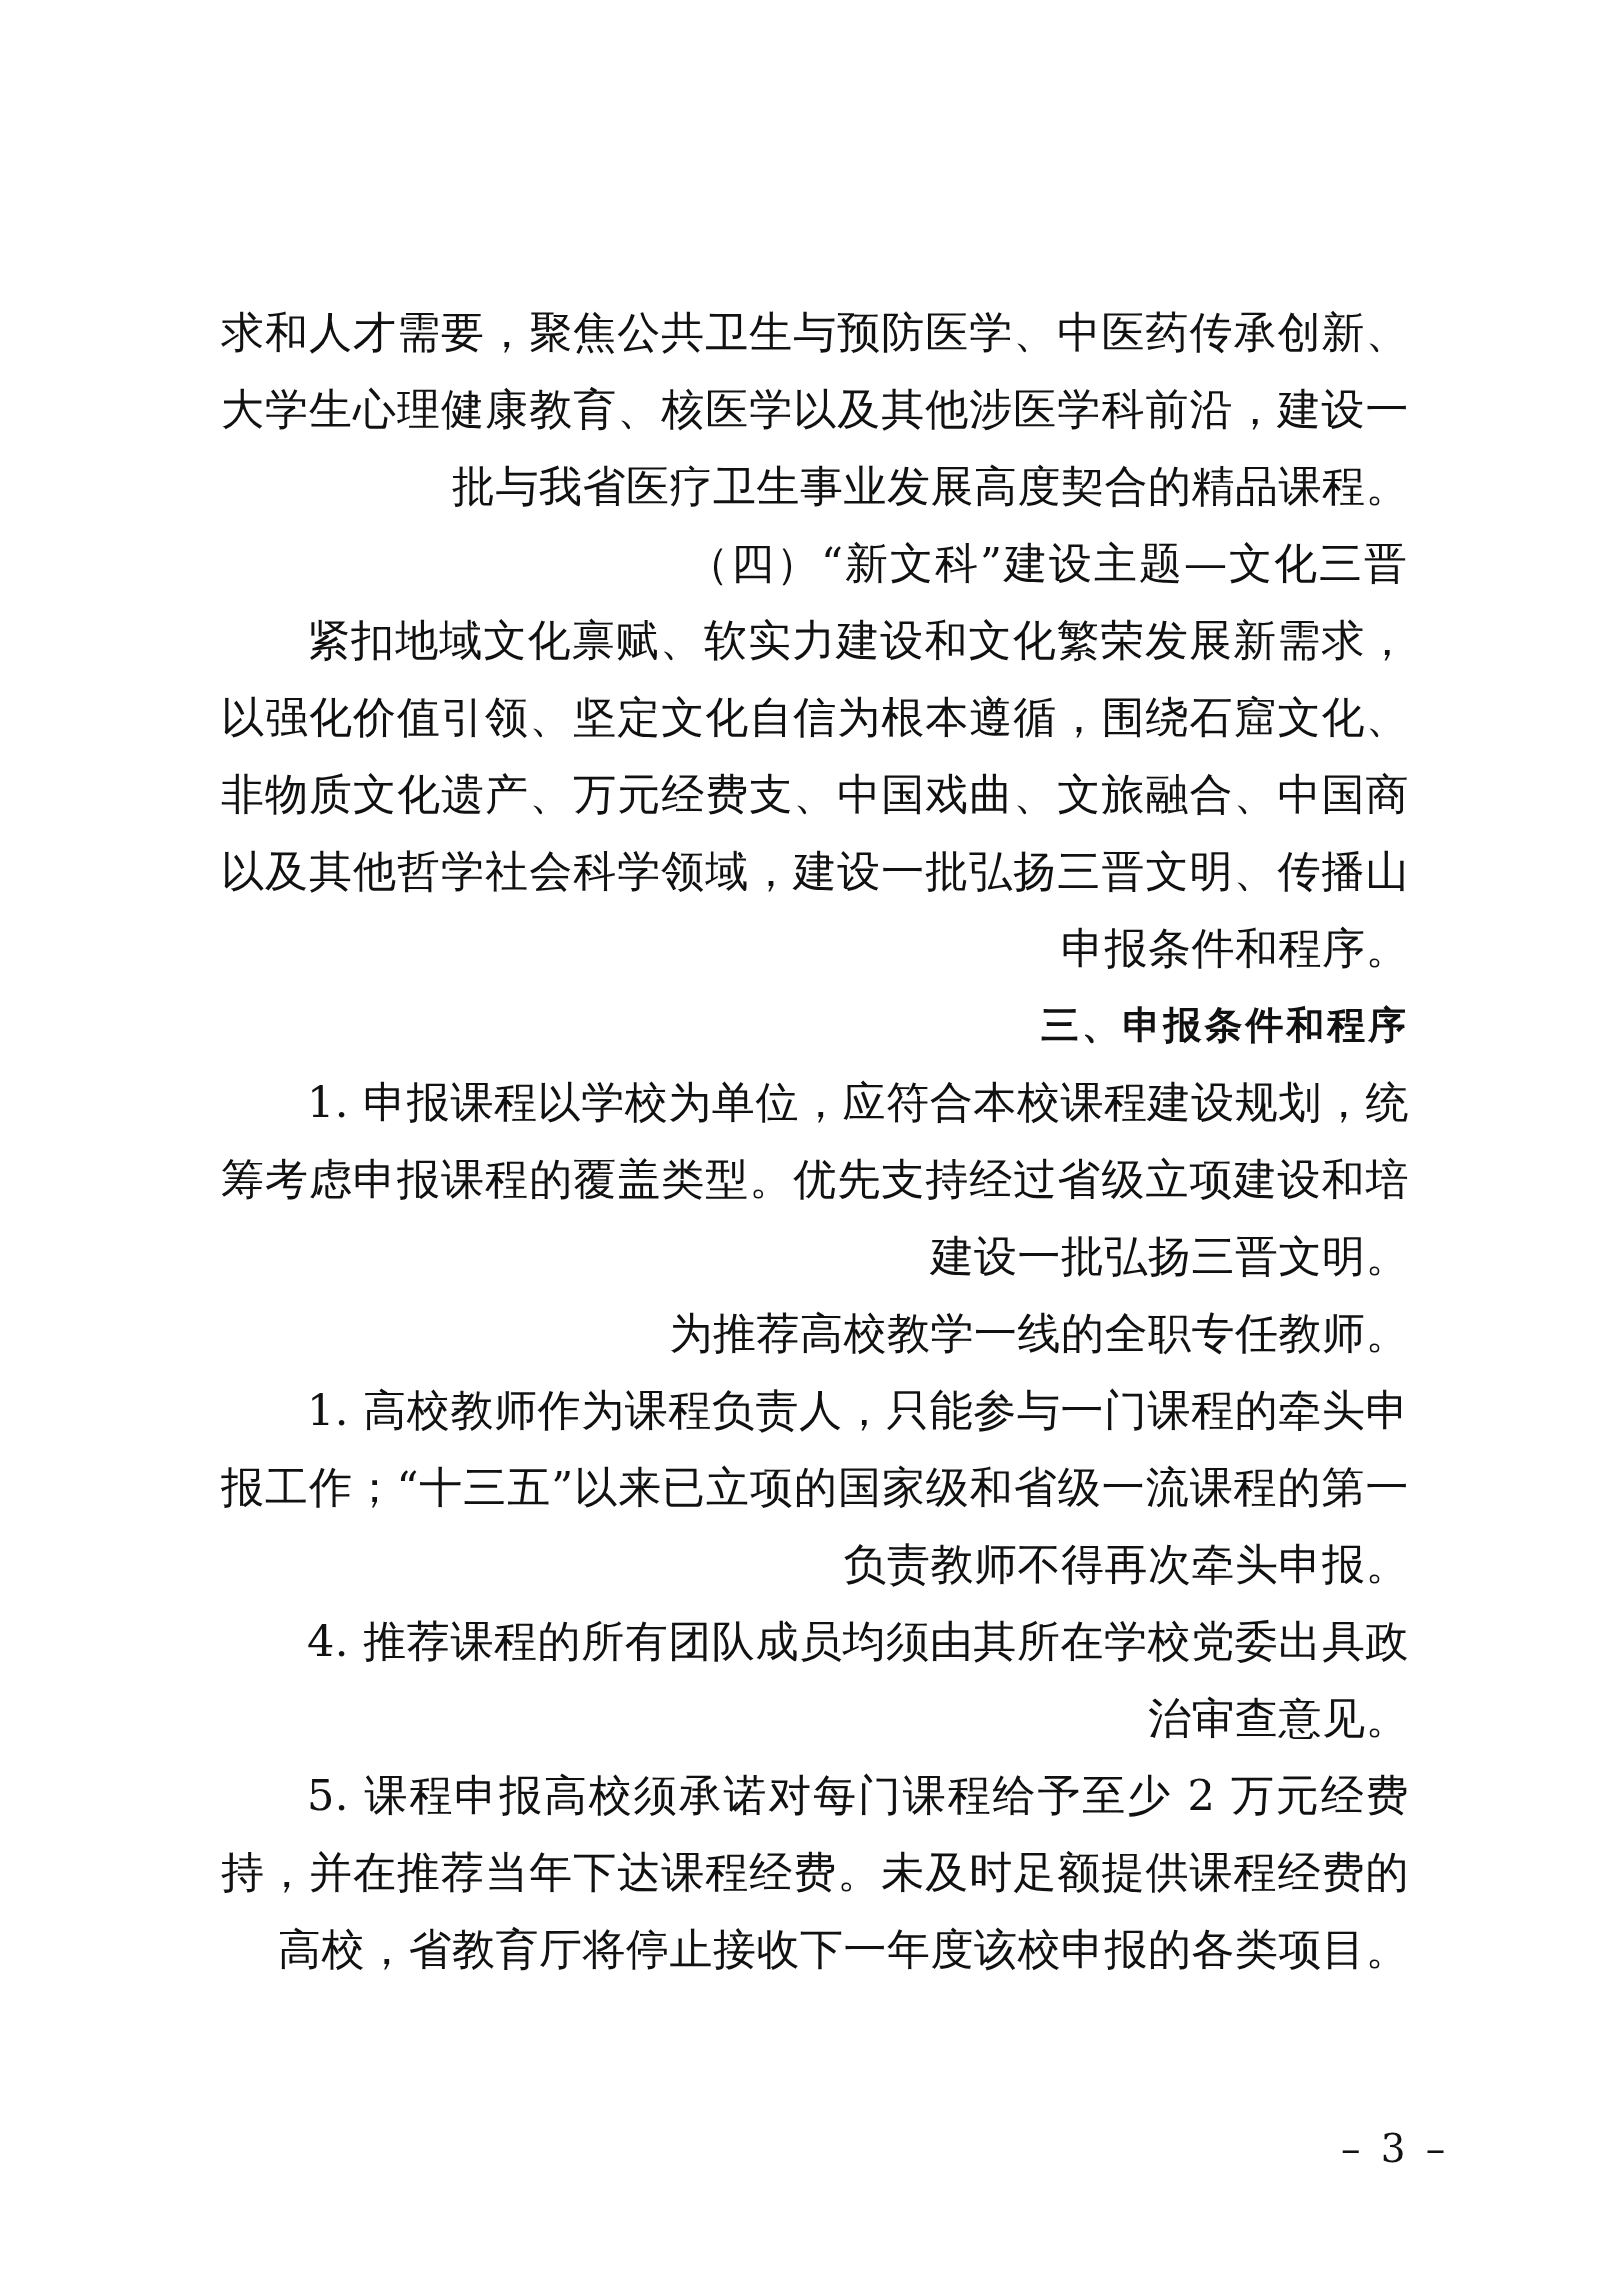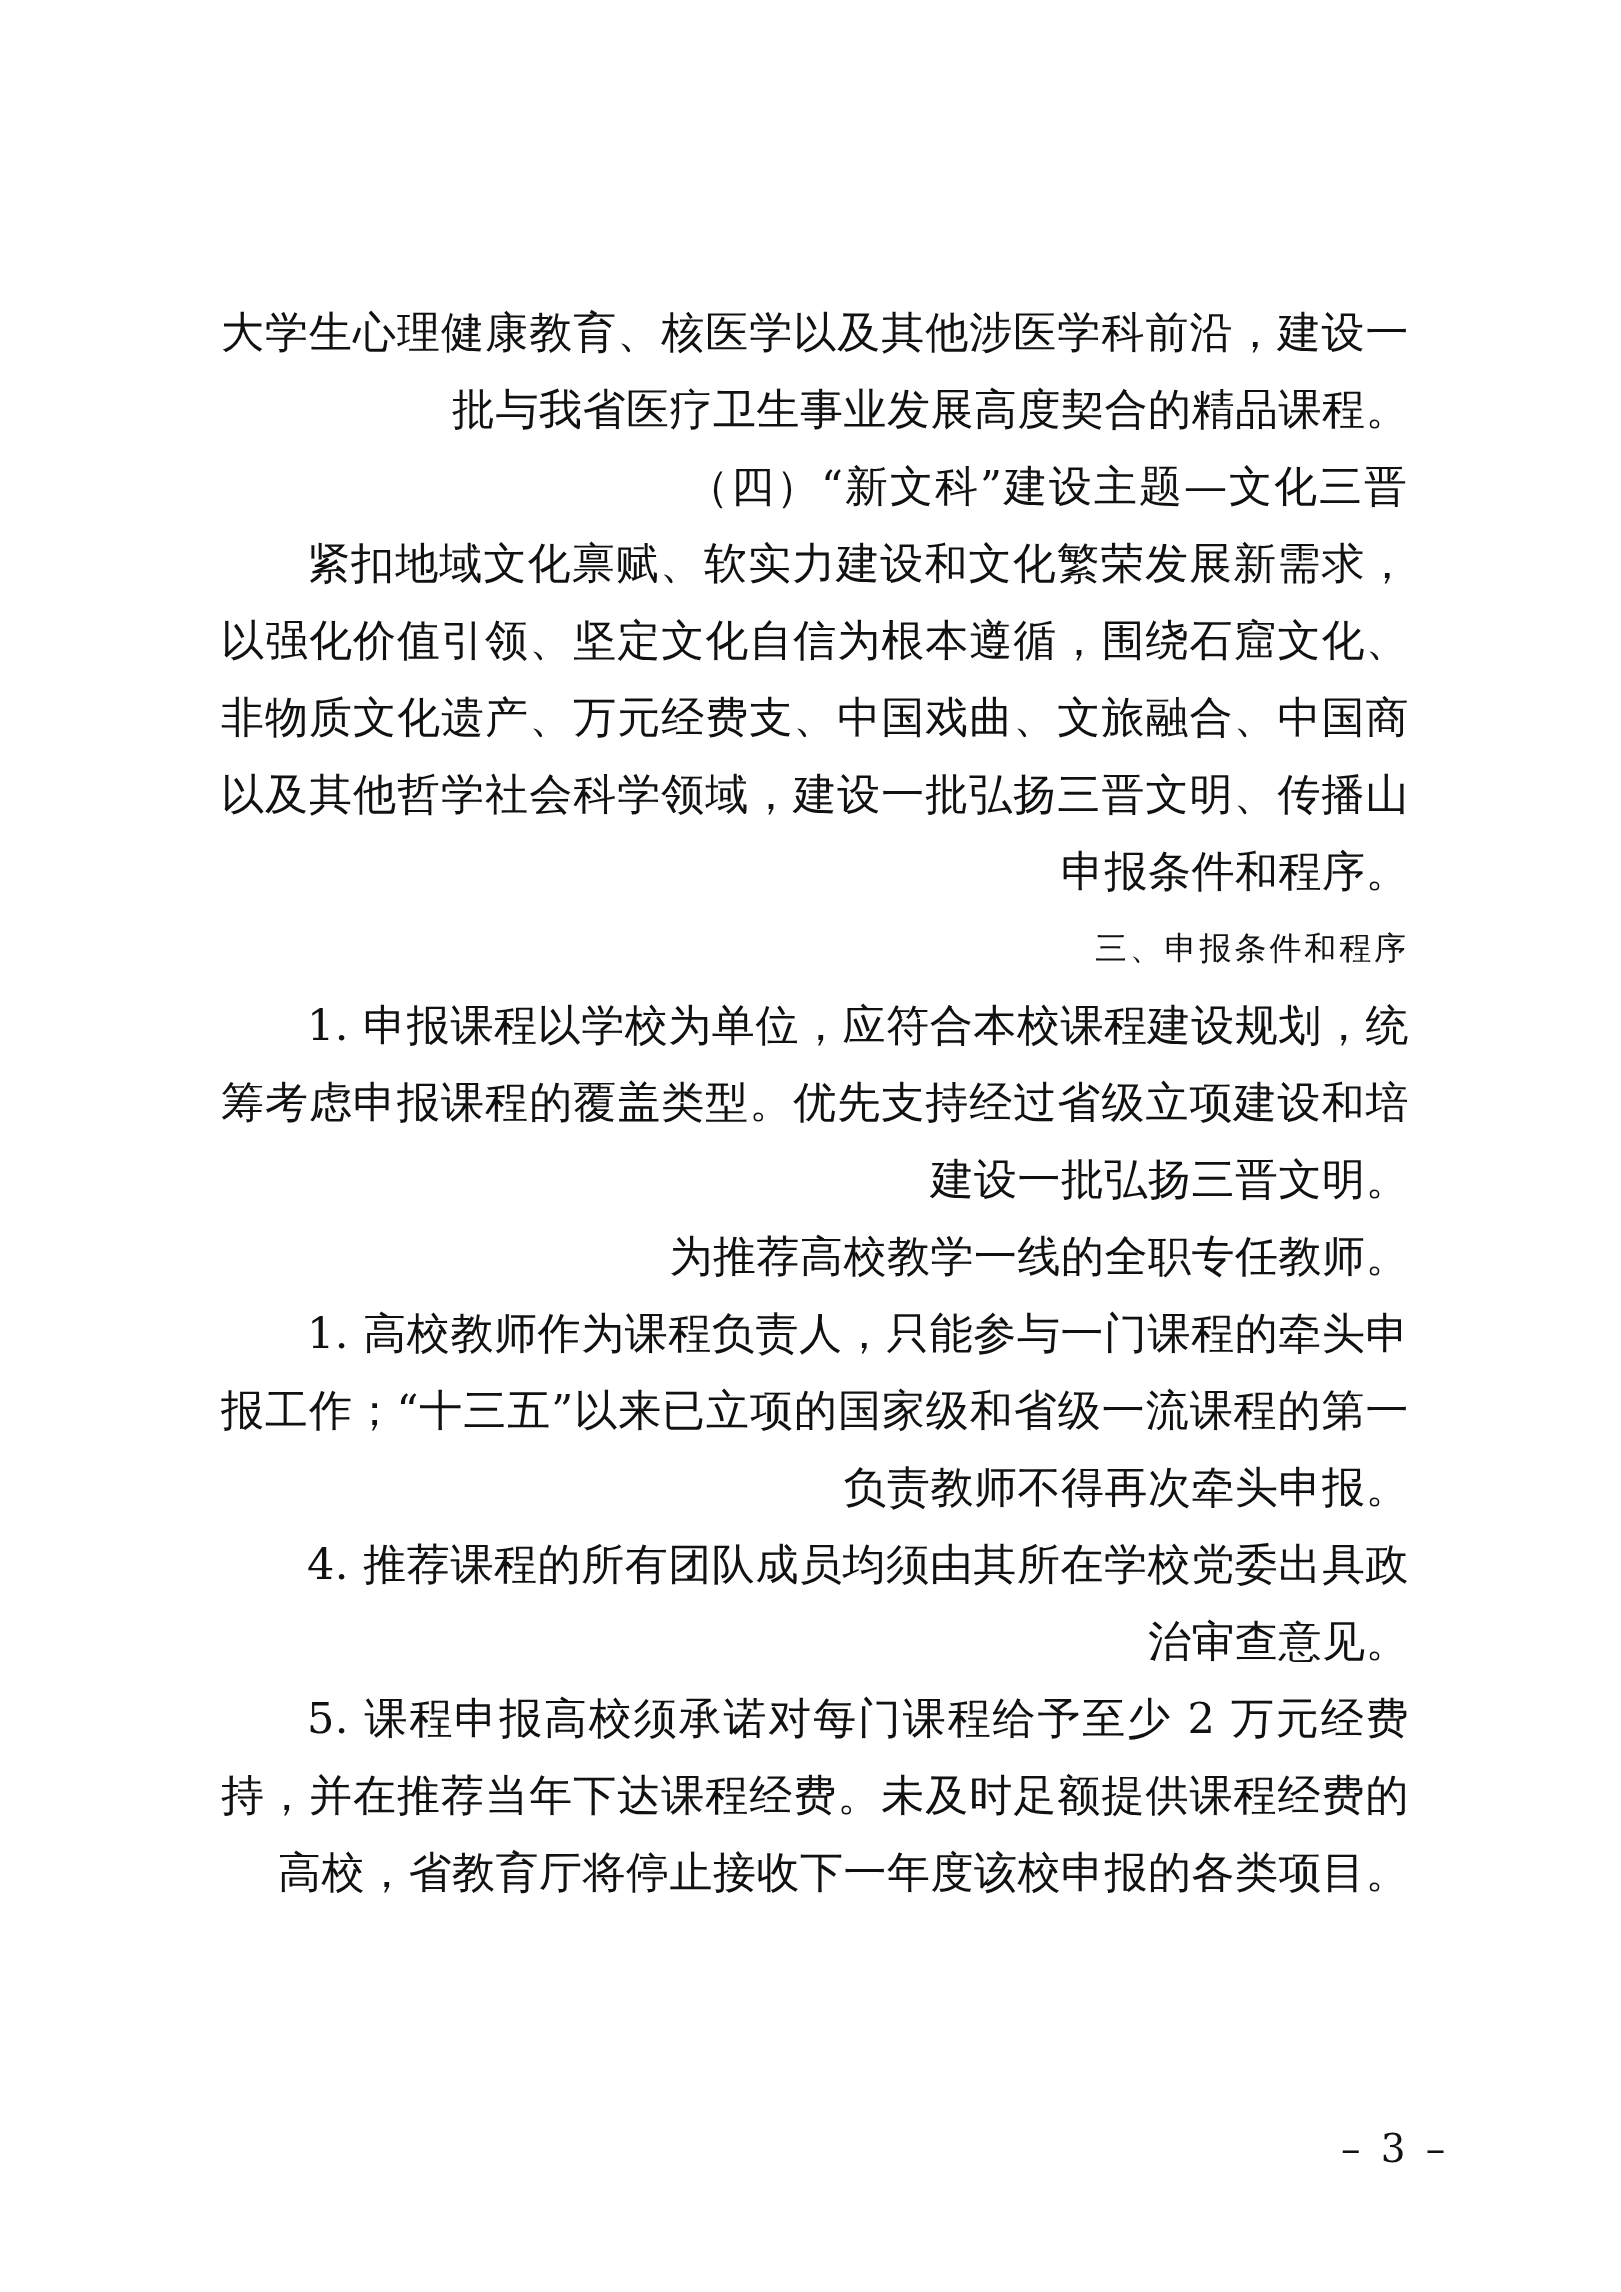--- a/index.html
+++ b/index.html
@@ -40,41 +40,42 @@
     padding-left: 86px;
   }
   .line.kai {
     
     font-weight: 500;
     letter-spacing: 2px;
   }
   .line.hei {
     
     font-family: "DejaVu Sans", "Liberation Sans", sans-serif;
-    font-weight: normal;
-    font-size: 32px;
+    font-weight: bold;
+    font-size: 38px;
     letter-spacing: 2.9px;
   }
   .page-number {
     position: absolute;
     left: 1341px;
     top: 2125px;
     font-size: 39px;
     line-height: 47px;
     letter-spacing: 3.9px;
     color: #111111;
     font-family: "DejaVu Serif", "Liberation Serif", serif;
   }
 </style>
 </head>
 <body>
 
 <div class="page">
 
   <div class="doc-body">
+    <div class="line just">求和人才需要，聚焦公共卫生与预防医学、中医药传承创新、</div>
     <div class="line just">大学生心理健康教育、核医学以及其他涉医学科前沿，建设一</div>
     <div class="line">批与我省医疗卫生事业发展高度契合的精品课程。</div>
     <div class="line indent kai">（四）“新文科”建设主题—文化三晋</div>
     <div class="line indent just">紧扣地域文化禀赋、软实力建设和文化繁荣发展新需求，</div>
     <div class="line just">以强化价值引领、坚定文化自信为根本遵循，围绕石窟文化、</div>
     <div class="line just">非物质文化遗产、万元经费支、中国戏曲、文旅融合、中国商帮</div>
     <div class="line just">以及其他哲学社会科学领域，建设一批弘扬三晋文明、传播山</div>
     <div class="line">申报条件和程序。</div>
     <div class="line indent hei">三、申报条件和程序</div>
     <div class="line indent just">1. 申报课程以学校为单位，应符合本校课程建设规划，统</div>

